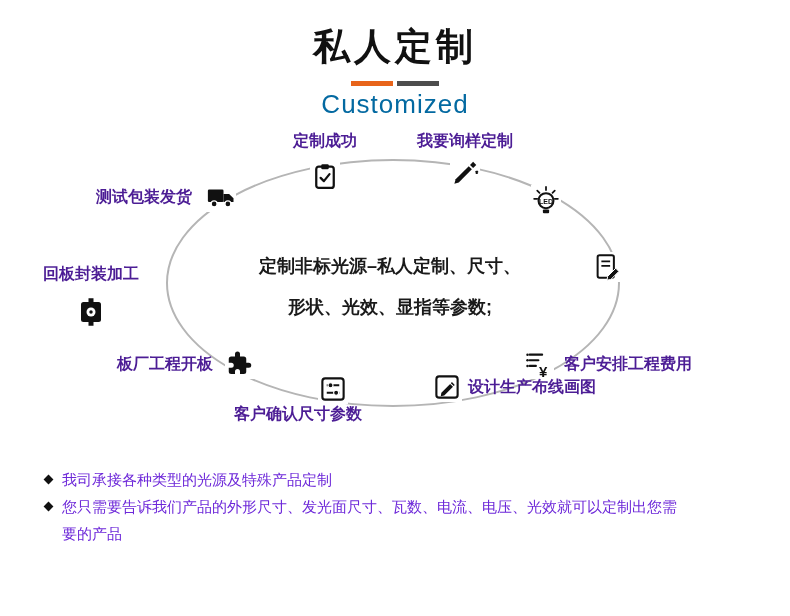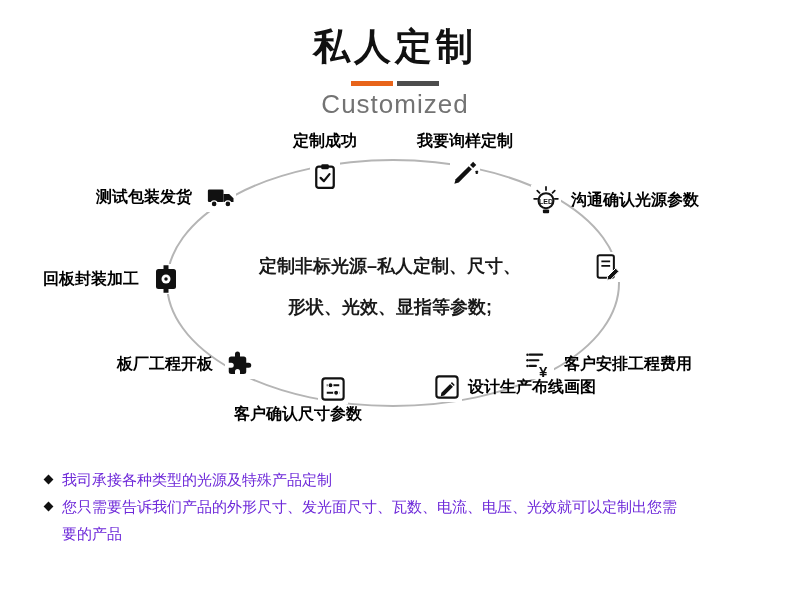--- a/index.html
+++ b/index.html
@@ -5,40 +5,40 @@
   * { margin:0; padding:0; box-sizing:border-box; }
   html,body { background:#fff; }
   body { font-family:"Liberation Sans","DejaVu Sans",sans-serif; }
   .page { position:relative; width:790px; height:616px; background:#fff; overflow:hidden; }
 
   
   .header { position:absolute; top:22px; left:0; width:100%; text-align:center; }
   .title { font-size:37px; font-weight:bold; color:#111; letter-spacing:4px; }
   .divider { margin:9px auto 3px auto; width:88px; height:5px; display:flex; gap:4px; }
   .divider span { flex:1; height:100%; }
-  .subtitle { font-size:26px; color:#737373; letter-spacing:1px; }
+  .subtitle { font-size:26px; color:#0369a1; letter-spacing:1px; }
 
   
   .flow-svg { position:absolute; left:0; top:0; width:790px; height:616px; z-index:0; }
 
   
   .center-text { position:absolute; left:195px; top:246px; width:390px; text-align:center;
                  font-size:18px; font-weight:600; color:#1a1a1a; line-height:41px; z-index:1; }
 
   
   .step { position:absolute; display:flex; align-items:center; z-index:2; }
   .step .icon { width:30px; height:30px; background:#fff; display:flex; align-items:center; justify-content:center; flex:0 0 auto; }
   .step .icon svg { width:30px; height:30px; display:block; }
-  .step .label { font-size:16px; font-weight:600; color:#000000; white-space:nowrap; }
+  .step .label { font-size:16px; font-weight:600; color:#4c1d95; white-space:nowrap; }
 
   .step-0 { left:277px; top:131px; flex-direction:column; width:96px;  gap:9px;  align-items:center; }
   .step-1 { left:405px; top:131px; flex-direction:column; width:120px; gap:6px;  align-items:center; }
   .step-2 { left:96px;  top:182px; gap:14px; }
   .step-3 { left:531px; top:185px; gap:10px; }
-  .step-4 { left:43px;  top:264px; gap:12px; }
+  .step-4 { left:43px;  top:264px; gap:12px;flex-direction:column; }
   .step-5 { left:592px; top:252px; gap:8px; align-items:center; }
   .step-5 .label { white-space:normal; width:118px; line-height:22px; }
   .step-6 { left:117px; top:349px; gap:12px;align-items:center; }
   .step-7 { left:524px; top:349px; gap:10px; }
   .step-8 { left:230px; top:374px; flex-direction:column; width:136px; }
   .step-8 .icon { align-self:flex-end; margin-right:18px; }
   .step-8 .label { align-self:center; }
   .step-9 { left:424px; top:372px; flex-direction:row; width:140px; gap:6px; }
   .step-9 .icon { align-self:flex-start; margin-left:8px; }
   .step-9 .label { align-self:center; }
@@ -108,21 +108,20 @@
 
   <div class="step step-3">
     <span class="icon">
       <svg viewBox="0 0 24 24">
         <path d="M12 1.5 v2.5 M5 4.5 l1.8 1.8 M19 4.5 l-1.8 1.8 M2.5 11 h2.5 M19 11 h2.5" stroke="#111" stroke-width="1.4" stroke-linecap="round"></path>
         <circle cx="12" cy="12.5" r="6" fill="#fff" stroke="#111" stroke-width="1.6"></circle>
         <text x="12" y="14.8" font-size="5.6" font-weight="bold" text-anchor="middle" fill="#111">LED</text>
         <rect x="9.5" y="19.5" width="5" height="3" rx="0.8" fill="#111"></rect>
       </svg>
     </span>
-    <span class="label">沟通确认光源参数</span>
   </div>
 
   <div class="step step-4">
     <span class="label">回板封装加工</span>
     <span class="icon">
       <svg viewBox="0 0 24 24">
         <rect x="4" y="4" width="16" height="16" rx="2" fill="#111"></rect>
         <circle cx="12" cy="12" r="3.6" fill="#fff"></circle>
         <circle cx="12" cy="12" r="1.4" fill="#111"></circle>
         <rect x="10" y="1" width="4" height="3" fill="#111"></rect>

